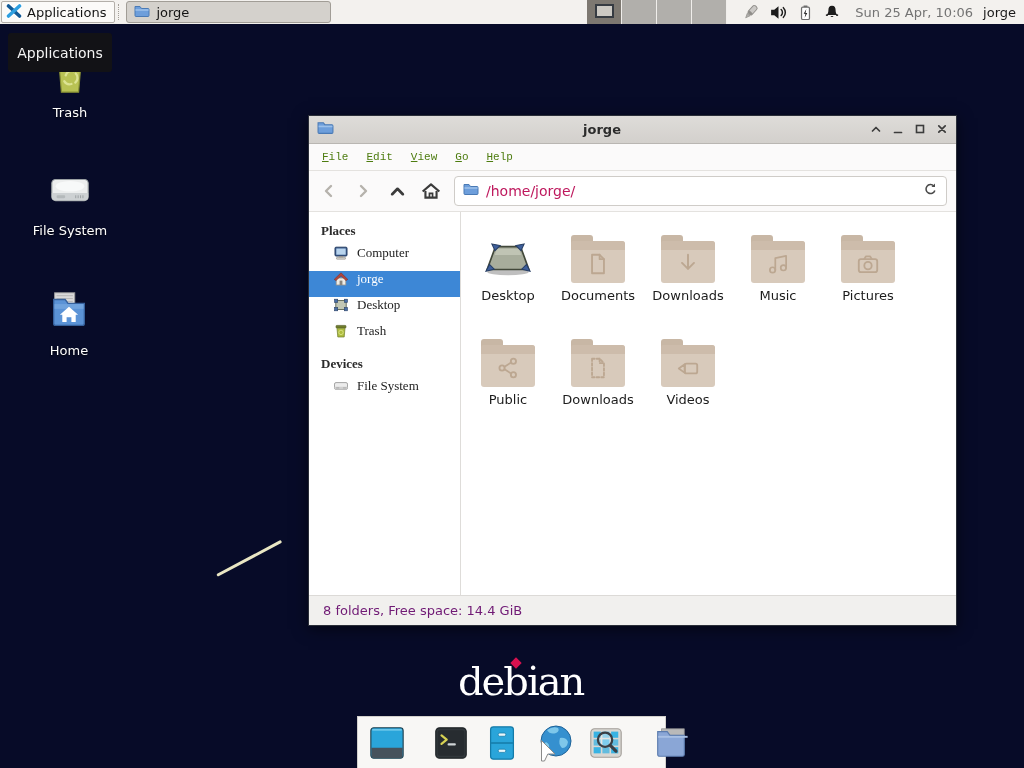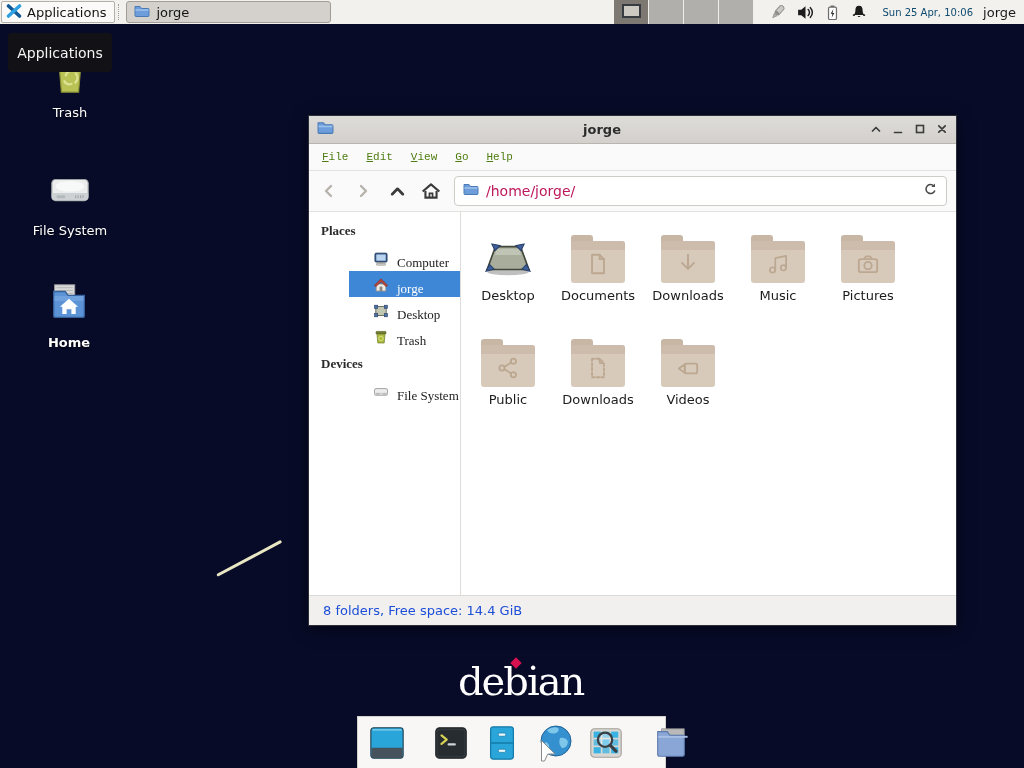--- a/index.html
+++ b/index.html
@@ -17,34 +17,34 @@
               padding:0 7px; background:#d4d1cc; border:1px solid #a19d96; border-radius:3px; }
   .task-btn span { font-size:13px; color:#141414; }
   .panel-spacer { flex:1; }
   .pager { display:flex; height:24px; }
   .pager-cell { width:35px; height:24px; background:#b1afab; border-right:1px solid #f0eeeb; position:relative; }
   .pager-cell.active { background:#7d7871; }
   .pager-cell.active .mini-win { position:absolute; left:8px; top:4px; width:19px; height:14px;
                                  background:#ccc9c3; border:2px solid #363b42; }
   .tray { display:flex; align-items:center; gap:9px; margin:0 6px 0 14px; }
   .tray svg { display:block; }
-  .clock { font-size:10px; color:#0c4a6e; margin:0 10px 0 8px; white-space:nowrap; }
+  .clock { font-size:13px; color:#737373; margin:0 10px 0 8px; white-space:nowrap; }
   .user-label { font-size:13px; color:#191919; margin-right:8px; }
 
   
   .tooltip { position:absolute; left:8px; top:33px; width:104px; height:39px; background:#121216;
              border-radius:3px; display:flex; align-items:center; justify-content:center; z-index:40; }
   .tooltip span { color:#f4f4f4; font-size:14px; }
 
   
   .desk-icon { position:absolute; width:100px; display:flex; flex-direction:column; align-items:center; z-index:5; }
   .desk-icon .lbl { margin-top:5px; font-size:13px; color:#fff; text-shadow:0 1px 2px rgba(0,0,0,.85); }
   #desk-trash { left:20px; top:50px; }
   #desk-fs    { left:20px; top:168px; }
-  #desk-home  { left:19px; top:280px;font-weight:bold; }
+  #desk-home  { left:19px; top:288px; }
 
   
   .swoosh { position:absolute; left:217px; top:574px; width:73px; height:3px; background:#eae7c4;
             border-radius:2px; transform:rotate(-28deg); transform-origin:left center; }
   .debian { position:absolute; left:458px; top:658px; font-family:"DejaVu Serif","Liberation Serif",serif;
             font-size:40px; letter-spacing:-2px; color:#ffffff; }
   .debian .diamond { position:absolute; left:54px; top:1px; width:8px; height:8px;
                      background:#d7114f; transform:rotate(45deg); }
 
   
@@ -63,36 +63,36 @@
              align-items:center; padding:0 9px; gap:12px; }
   .nav-ico { width:22px; height:22px; display:flex; align-items:center; justify-content:center; }
   .nav-disabled { color:#b6b2ac; }
   .nav-enabled { color:#3b3b3b; }
   .pathbar { flex:1; height:30px; border:1px solid #cfccc8; border-radius:4px; background:#fff;
              display:flex; align-items:center; gap:7px; padding:0 8px; }
   .pathbar .path-text { flex:1; font-size:14px; color:#be185d; }
   .content { flex:1; display:flex; min-height:0; }
   .sidebar { width:152px; background:#fff; border-right:1px solid #dedcd9; padding-top:4px;font-family:Liberation Serif, serif; }
   .side-header { font-size:13px; font-weight:bold; color:#2b2b2b; padding:7px 10px 6px 12px; }
-  .side-row { height:26px; display:flex; align-items:flex-end; gap:8px; padding-left:24px;
-              font-size:13px; color:#1c1c1c;margin-left:40px; }
+  .side-row { height:26px; display:flex; align-items:flex-start; gap:8px; padding-left:24px;
+              font-size:13px; color:#1c1c1c; }
   .side-row.selected { background:#3d87d6; color:#fff; }
   .main { flex:1; background:#fff; padding:13px 0 0 2px; display:flex; flex-wrap:wrap;
           align-content:flex-start; }
   .fitem { width:90px; height:96px; margin-bottom:8px; display:flex; flex-direction:column; align-items:center; }
   .fitem .icon-box { height:58px; display:flex; align-items:flex-end; justify-content:center; }
   .fitem .lbl { margin-top:5px; font-size:13px; color:#1c1c1c; }
   .folder { position:relative; width:54px; height:42px; background:#d8cabb; border-radius:2px 3px 3px 3px; }
   .folder::before { content:""; position:absolute; left:0; top:-6px; width:22px; height:8px;
                     background:#c8b7a5; border-radius:3px 3px 0 0; }
   .folder::after { content:""; position:absolute; left:0; top:0; width:100%; height:9px;
                    background:#cdbcab; border-radius:2px 3px 0 0; }
   .folder svg { position:absolute; left:14px; top:10px; z-index:2; }
   .statusbar { height:30px; background:#f1f0ee; border-top:1px solid #dcdad7; display:flex;
-               align-items:center; padding-left:14px; font-size:13px; color:#1d4ed8; }
+               align-items:center; padding-left:14px; font-size:13px; color:#701a75; }
 
   
   .dock { position:absolute; left:357px; bottom:0; width:309px; height:52px; background:#f8f7f5;
           border:1px solid #d3d1cd; border-bottom:none; display:flex; align-items:center;
           padding:0 10px; gap:13px; z-index:30; }
   .dock-sep { width:1px; height:40px; background:#b9b7b3; }
   .dock-item { display:flex; align-items:center; justify-content:center; }
 </style>
 </head>
 <body>

